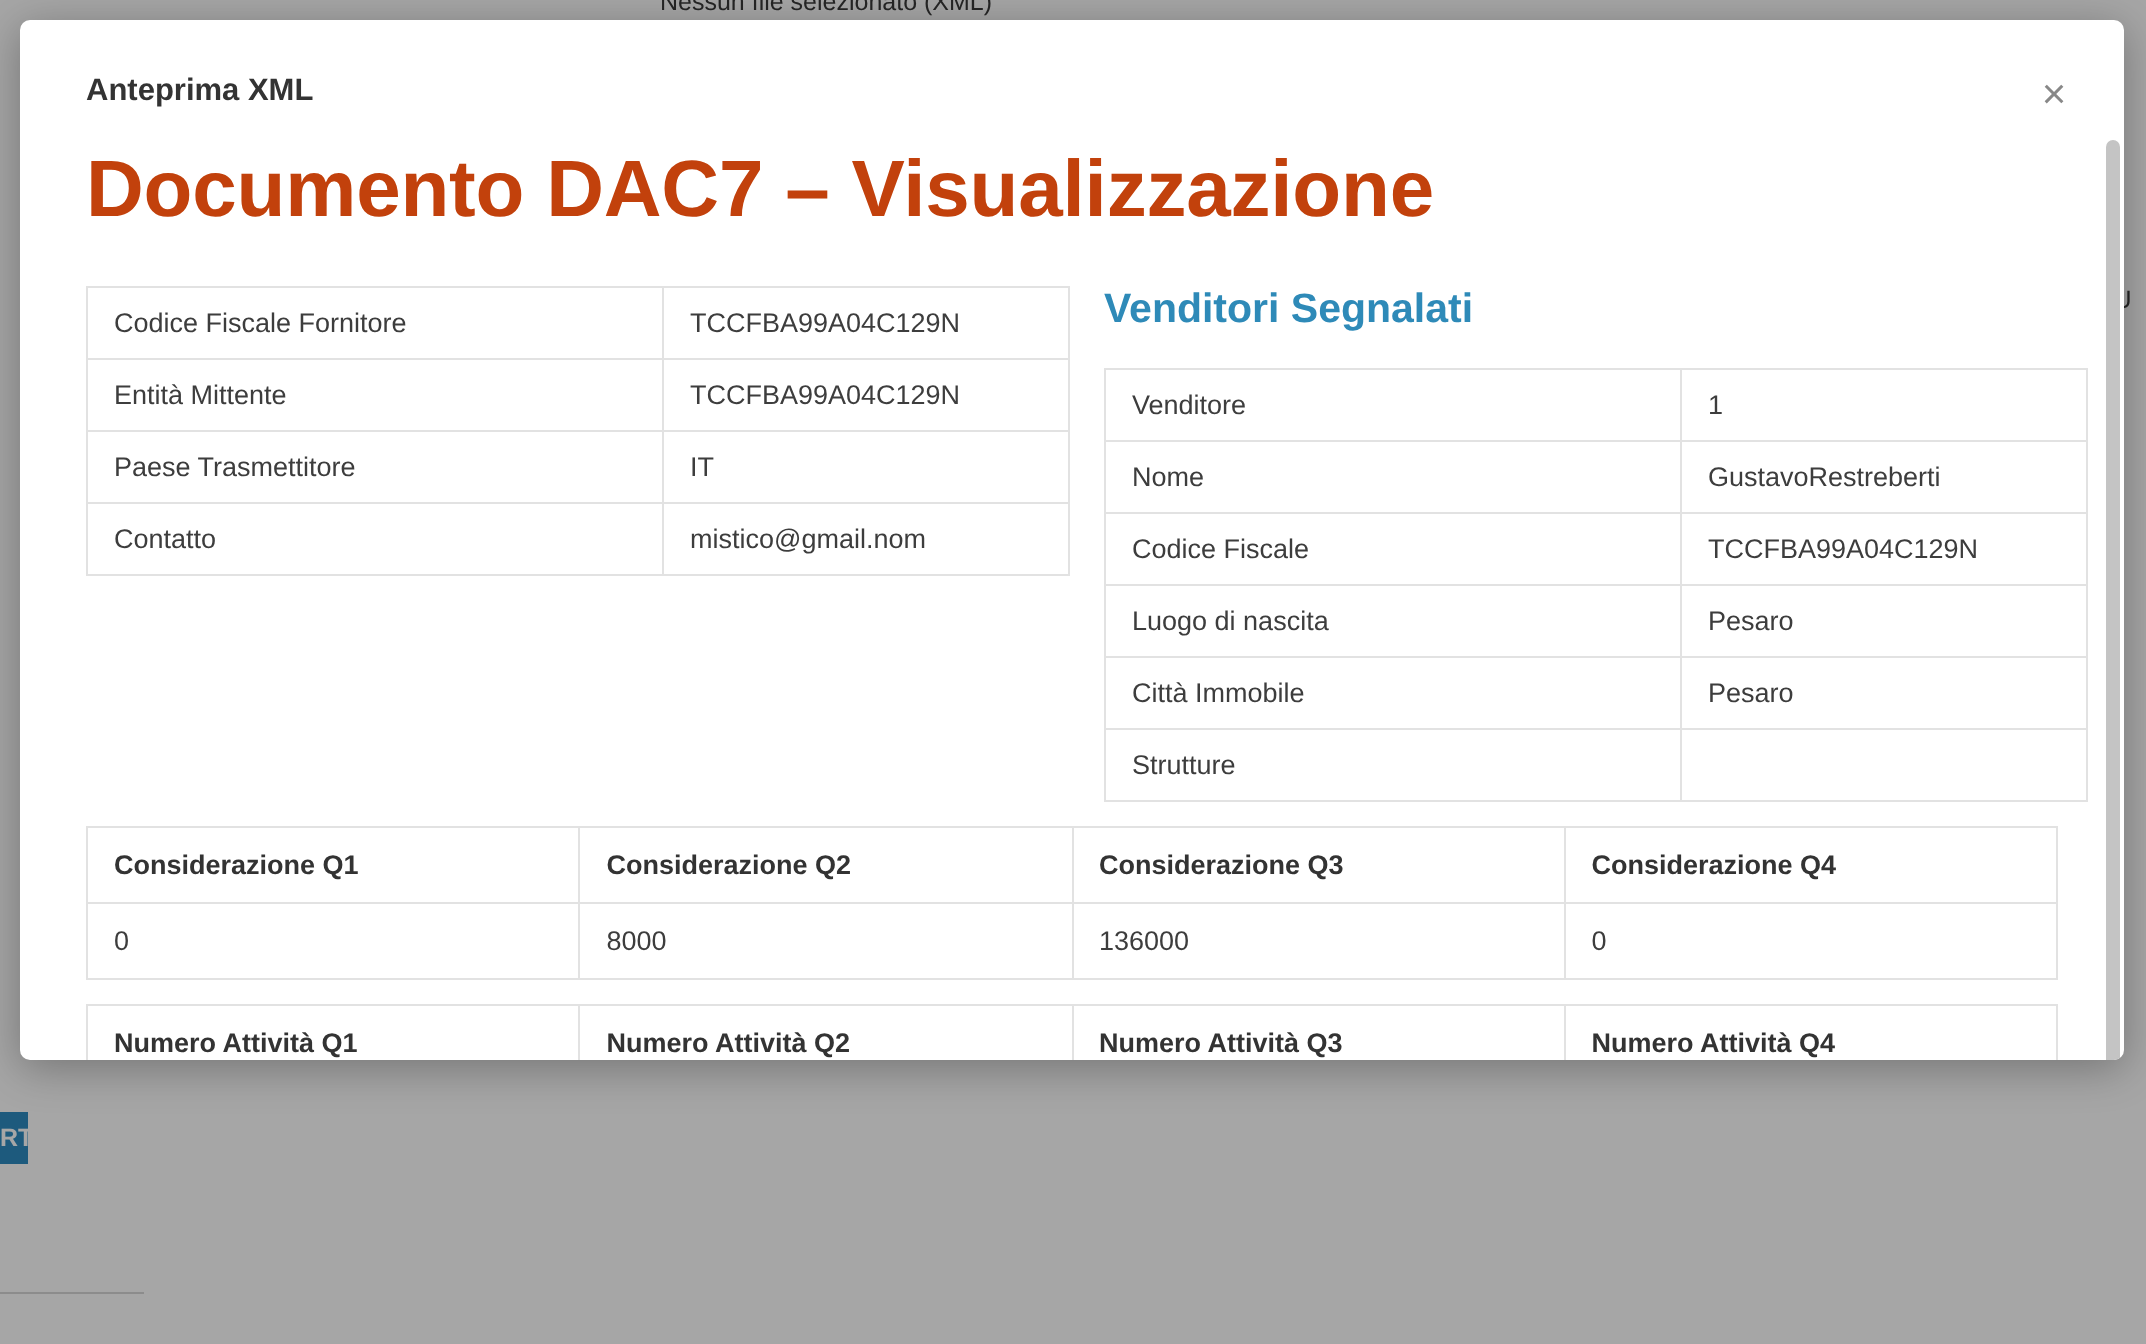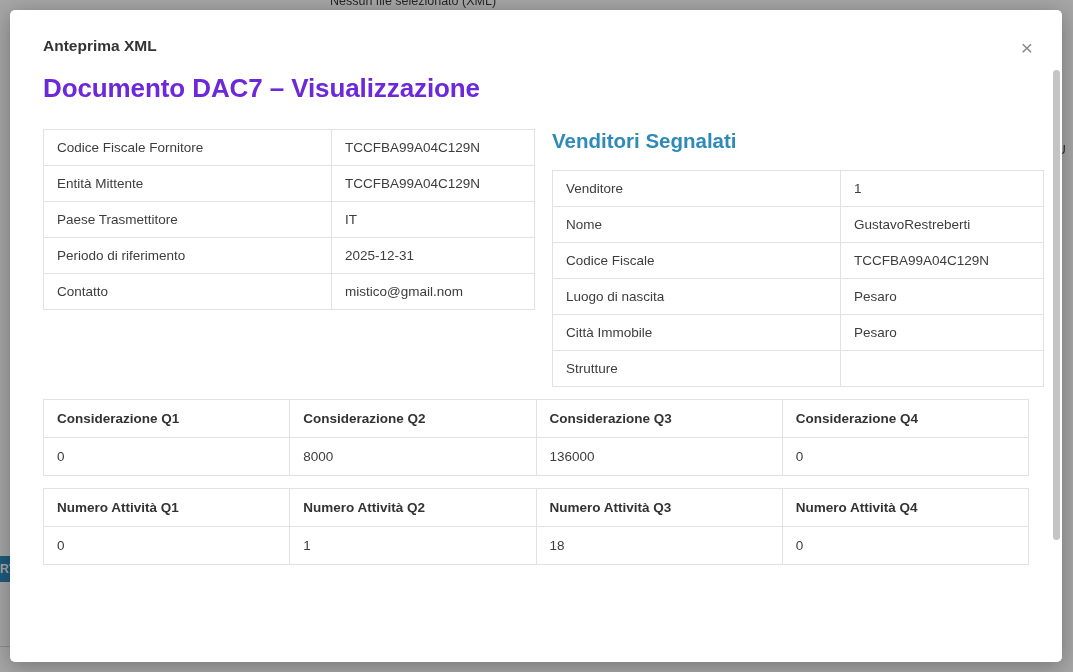--- a/index.html
+++ b/index.html
@@ -78,21 +78,21 @@
     position: absolute;
     inset: 0;
     background: rgba(0,0,0,0.35);
   }
 
   .modal {
     position: absolute;
     left: 10px;
     top: 10px;
     width: 1052px;
-    height: 652px;
+    height: 520px;
     background: #ffffff;
     border-radius: 5px;
     box-shadow: 0 4px 22px rgba(0,0,0,0.30);
     overflow: hidden;
   }
 
   .modal-header {
     position: relative;
     height: 54px;
     padding: 0 22px;
@@ -128,23 +128,23 @@
     left: 0;
     right: 0;
     bottom: 0;
     overflow: hidden;
     padding: 0 33px;
     box-sizing: border-box;
   }
 
   .doc-title {
     margin: 9px 0 0 0;
-    font-size: 26px;
-    font-weight: bold;
-    color: #6d28d9;
+    font-size: 40px;
+    font-weight: bold;
+    color: #c2410c;
     letter-spacing: -0.1px;
   }
 
   .cols {
     display: flex;
     margin-top: 25px;
     gap: 17px;
   }
   .col {
     width: 492px;
@@ -257,24 +257,20 @@
               <td class="k">Codice Fiscale Fornitore</td>
               <td class="v">TCCFBA99A04C129N</td>
             </tr>
             <tr>
               <td class="k">Entità Mittente</td>
               <td class="v">TCCFBA99A04C129N</td>
             </tr>
             <tr>
               <td class="k">Paese Trasmettitore</td>
               <td class="v">IT</td>
-            </tr>
-            <tr>
-              <td class="k">Periodo di riferimento</td>
-              <td class="v">2025-12-31</td>
             </tr>
             <tr>
               <td class="k">Contatto</td>
               <td class="v">mistico@gmail.nom</td>
             </tr>
           </tbody>
         </table>
       </div>
 
       <div class="col">

